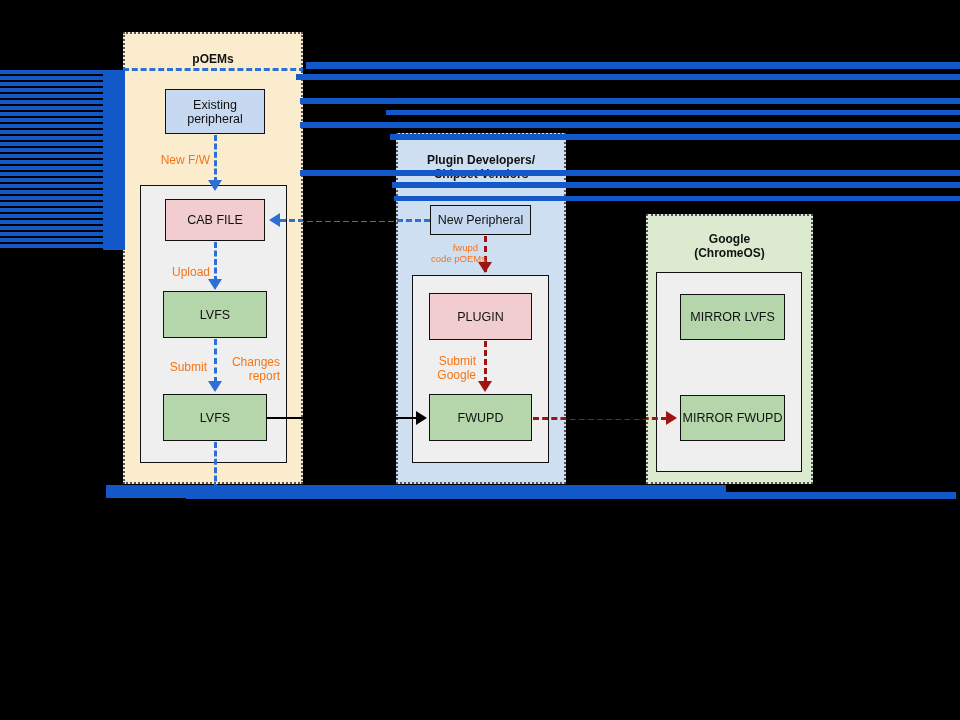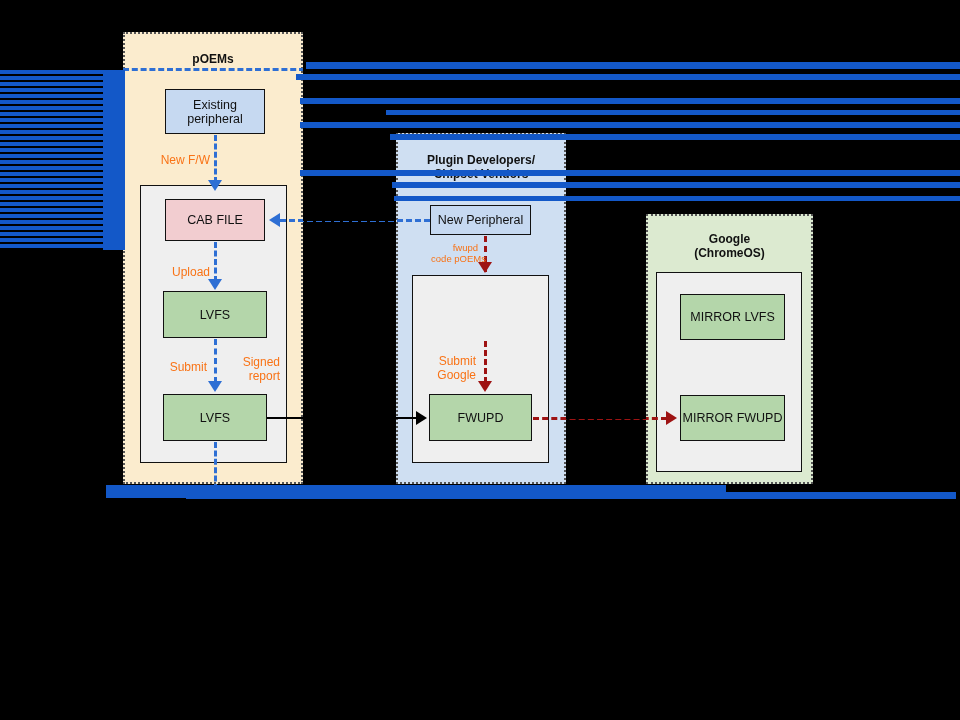--- a/index.html
+++ b/index.html
@@ -86,20 +86,23 @@
     </div>
 
     <div class="node" style="left:163px;top:394px;width:104px;height:47px;background:#b4d6aa;">
       <span>LVFS</span>
     </div>
 
     <div class="node" style="left:430px;top:205px;width:101px;height:30px;background:#c6d9f1;">
       <span>New Peripheral</span>
     </div>
 
+    <div class="node" style="left:429px;top:293px;width:103px;height:47px;background:#f2cdd0;">
+      <span>PLUGIN</span>
+    </div>
 
     <div class="node" style="left:429px;top:394px;width:103px;height:47px;background:#b4d6aa;">
       <span>FWUPD</span>
     </div>
 
     <div class="node" style="left:680px;top:294px;width:105px;height:46px;background:#b4d6aa;">
       <span>MIRROR LVFS</span>
     </div>
 
     <div class="node" style="left:680px;top:395px;width:105px;height:46px;background:#b4d6aa;">
@@ -130,21 +133,21 @@
 
     <div class="hline red" style="left:533px;top:417px;width:134px;"></div>
     <div class="arrowhead ah-right red" style="left:666px;top:411px;"></div>
 
     <div class="hline solid-black" style="left:267px;top:417px;width:150px;"></div>
     <div class="arrowhead ah-right black" style="left:416px;top:411px;"></div>
 
     <div class="edge-label" style="left:140px;top:153px;width:70px;">New F/W</div>
     <div class="edge-label" style="left:150px;top:265px;width:60px;">Upload</div>
     <div class="edge-label" style="left:147px;top:360px;width:60px;">Submit</div>
-    <div class="edge-label" style="left:224px;top:355px;width:56px;">Signed</div>
+    <div class="edge-label" style="left:224px;top:355px;width:56px;">Changes</div>
     <div class="edge-label" style="left:224px;top:369px;width:56px;">report</div>
 
     <div class="edge-label small" style="left:418px;top:241px;width:60px;">fwupd</div>
     <div class="edge-label small" style="left:410px;top:252px;width:76px;">code pOEMs</div>
 
     <div class="edge-label" style="left:416px;top:354px;width:60px;">Submit</div>
     <div class="edge-label" style="left:416px;top:368px;width:60px;">Google</div>
 
     <div class="legend-box" style="left:656px;top:574px;width:144px;height:42px;">
       <span>FWUPD test framework</span>

